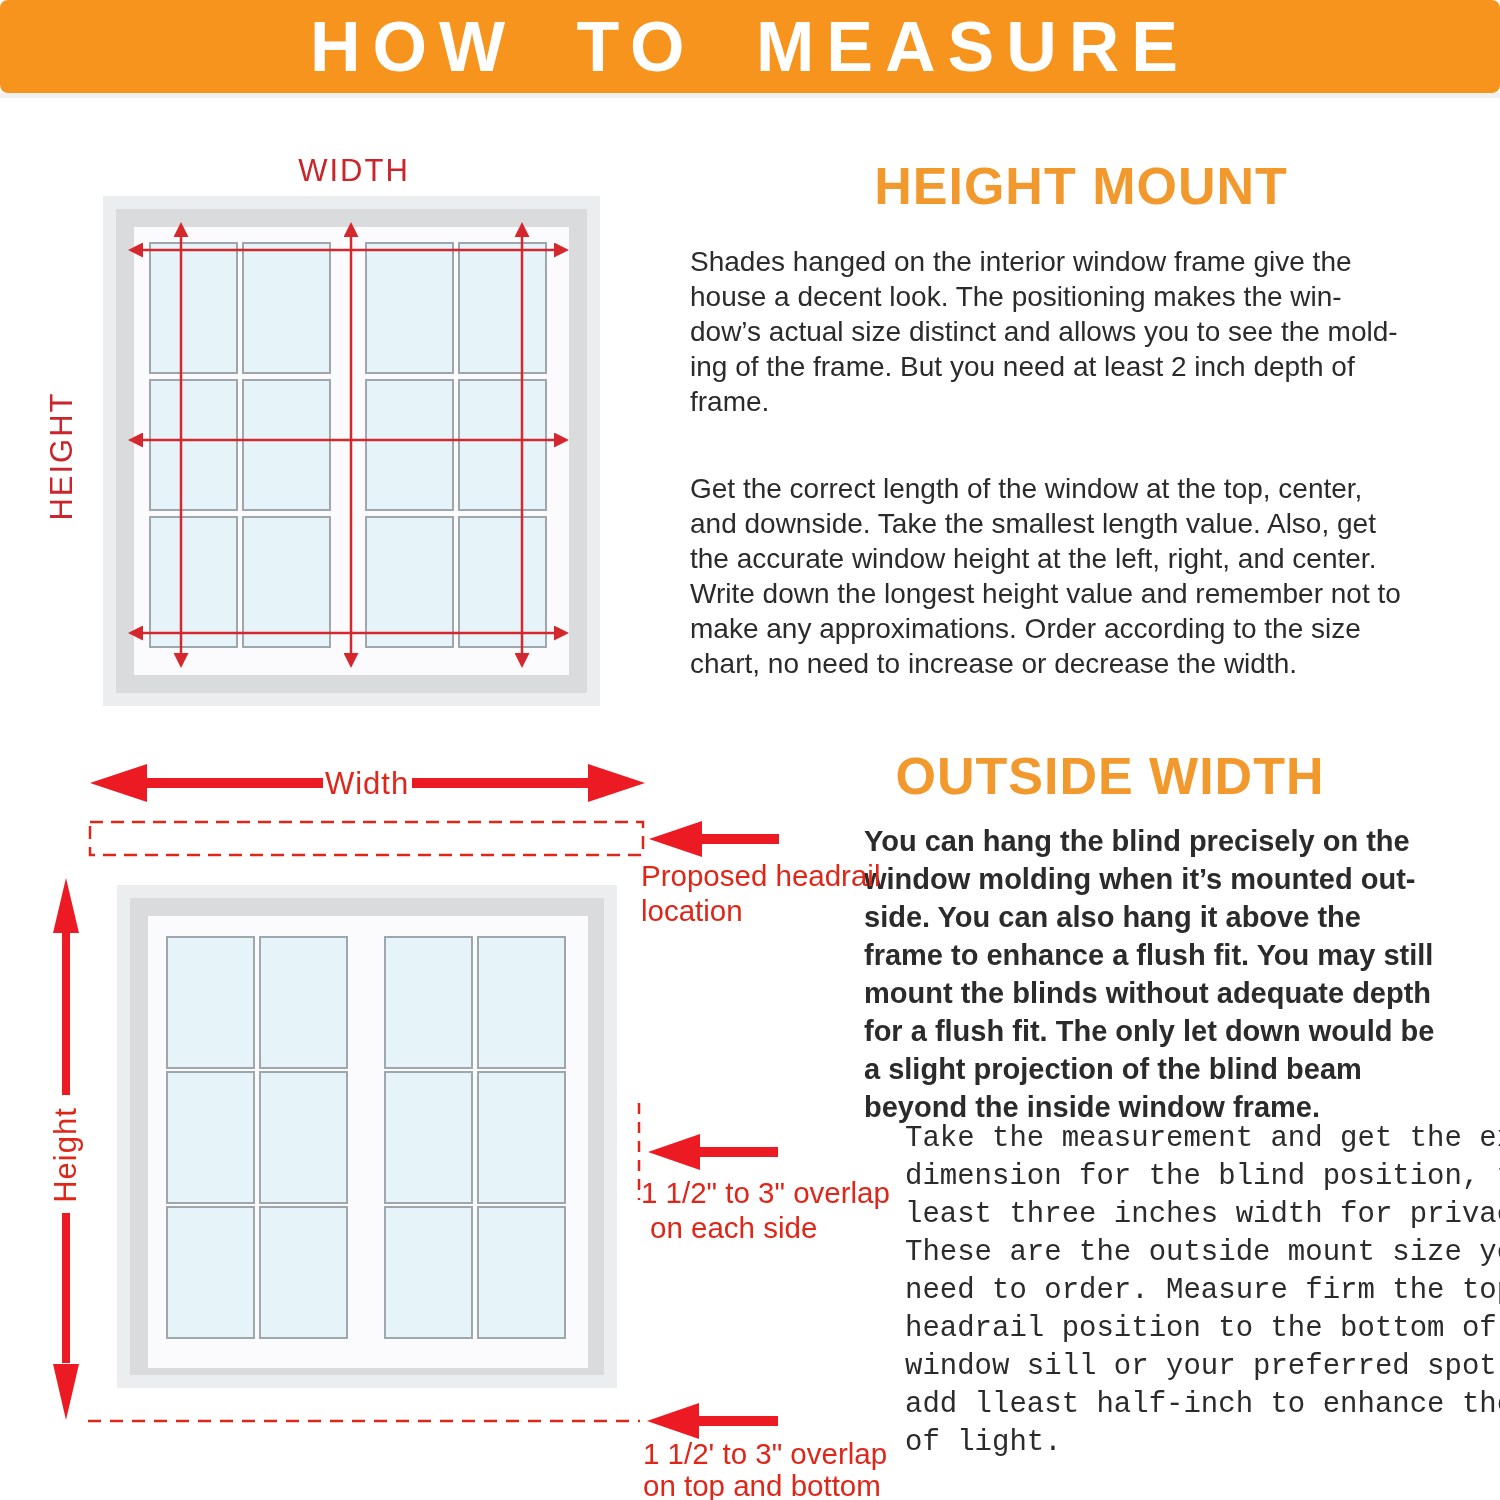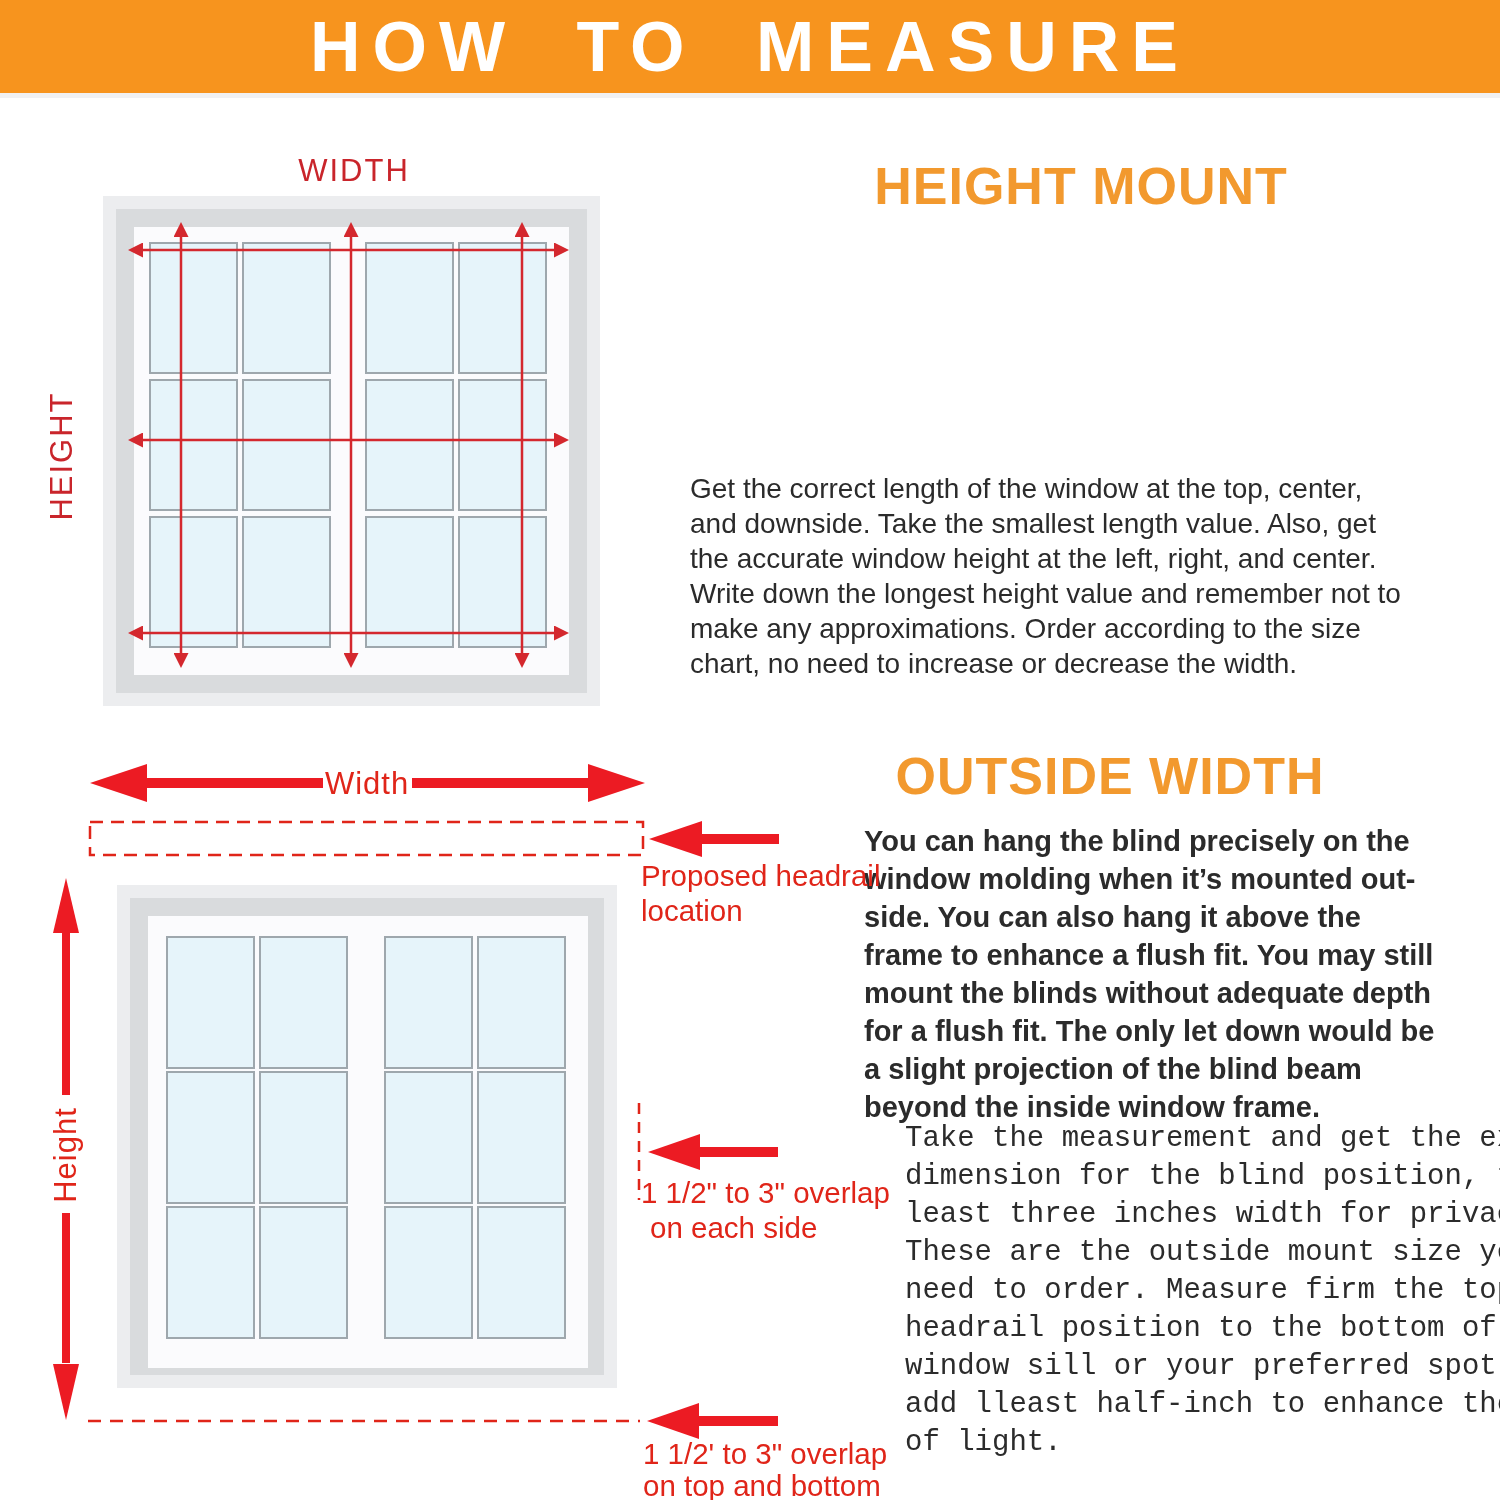--- a/index.html
+++ b/index.html
@@ -1,19 +1,19 @@
 <!DOCTYPE html>
 <html><head>
 <meta charset="utf-8">
 <style>
   html,body{margin:0;padding:0;background:#fff;}
   .page{position:relative;width:1500px;height:1500px;background:#ffffff;overflow:hidden;
         font-family:"Liberation Sans", sans-serif;}
   
-  .header{position:absolute;top:0;left:0;width:1500px;height:93px;background:#F7941E;}
+  .header{position:absolute;top:0;left:0;width:1500px;height:93px;background:#F7941E;border-radius:8px;}
   .header-title{width:100%;text-align:center;line-height:95px;font-weight:bold;font-size:70px;
         color:#ffffff;letter-spacing:12px;word-spacing:28px;white-space:nowrap;}
   .header-divider{position:absolute;top:93px;left:0;width:1500px;height:5px;background:#F1F1F2;}
   
   .mount-heading{position:absolute;font-weight:bold;font-size:52px;color:#F2992E;
         letter-spacing:1px;text-align:center;white-space:nowrap;}
   .heading-inside{left:690px;top:156px;width:782px;}
   .heading-outside{left:780px;top:746px;width:660px;}
   .body-text{position:absolute;color:#2B2B2B;white-space:pre;}
   .inside-p{font-size:28px;line-height:35px;}
@@ -39,20 +39,25 @@
 <body>
 
 <div class="page">
 
   <div class="header">
     <div class="header-title">HOW TO MEASURE</div>
   </div>
   <div class="header-divider"></div>
 
   <div class="mount-heading heading-inside">HEIGHT MOUNT</div>
+  <div class="body-text inside-p inside-p1">Shades hanged on the interior window frame give the
+house a decent look. The positioning makes the win-
+dow’s actual size distinct and allows you to see the mold-
+ing of the frame. But you need at least 2 inch depth of
+frame.</div>
   <div class="body-text inside-p inside-p2">Get the correct length of the window at the top, center,
 and downside. Take the smallest length value. Also, get
 the accurate window height at the left, right, and center.
 Write down the longest height value and remember not to
 make any approximations. Order according to the size
 chart, no need to increase or decrease the width.</div>
 
   <div class="mount-heading heading-outside">OUTSIDE WIDTH</div>
   <div class="body-text outside-p outside-p1">You can hang the blind precisely on the
 window molding when it’s mounted out-

